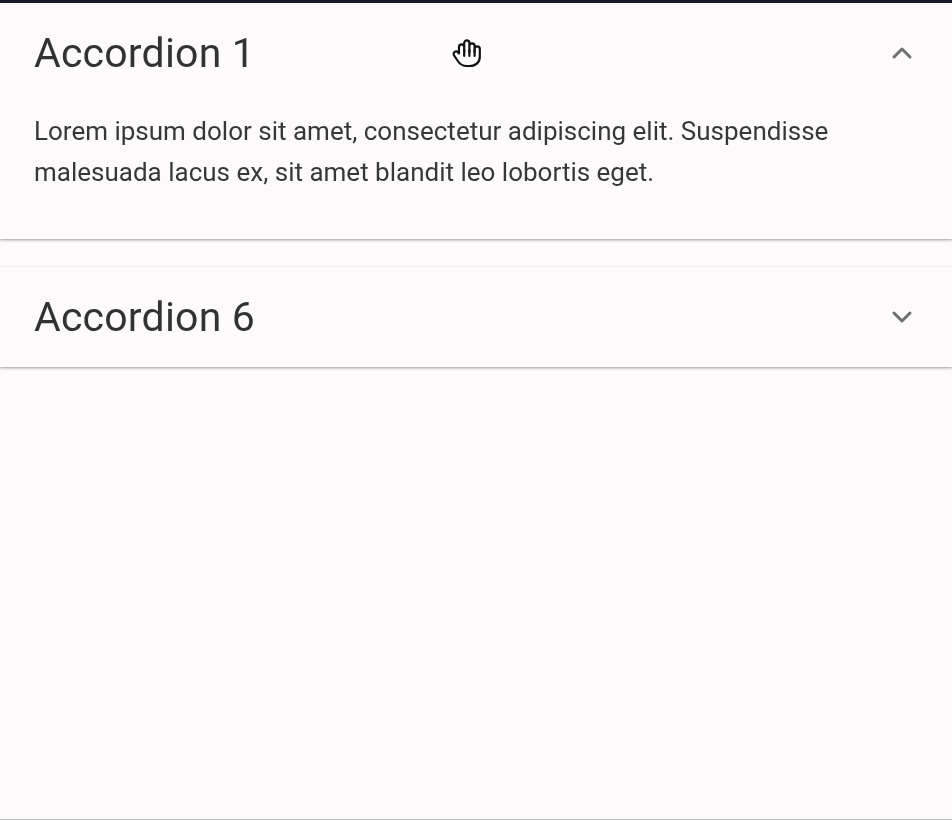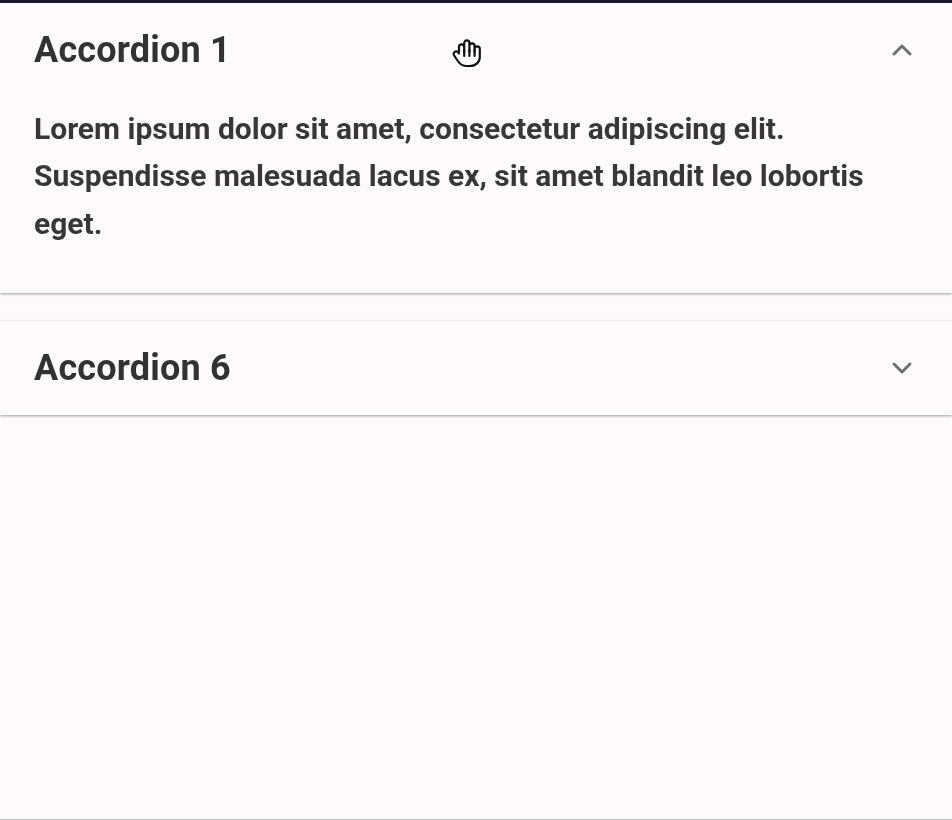--- a/index.html
+++ b/index.html
@@ -27,47 +27,46 @@
     .accordion-header {
       display: flex;
       align-items: center;
       justify-content: space-between;
       padding: 26px 34px;
       cursor: pointer;
       user-select: none;
       min-height: 92px;
     }
     .accordion-title {
-      font-size: 36px;
-      font-weight: 700;
+      font-size: 41px;
+      font-weight: 400;
       color: rgba(0,0,0,0.80);
       letter-spacing: 0.2px;
     }
     .accordion-chevron {
       width: 32px;
       height: 32px;
       display: flex;
       align-items: center;
       justify-content: center;
       color: #6f6f6f;
       flex-shrink: 0;
     }
     .accordion-chevron svg {
       width: 32px;
       height: 32px;
     }
     .accordion-body {
       padding: 8px 34px 46px 34px;
     }
     .accordion-body-text {
-      font-size: 30px;
+      font-size: 26px;
       line-height: 1.58;
       color: rgba(0,0,0,0.78);
       max-width: 860px;
-      font-weight: bold;
     }
     .cursor-pointer-icon {
       position: absolute;
       left: 451px;
       top: 30px;
       pointer-events: none;
       color: #222;
     }
     .bottom-edge {
       position: absolute;

